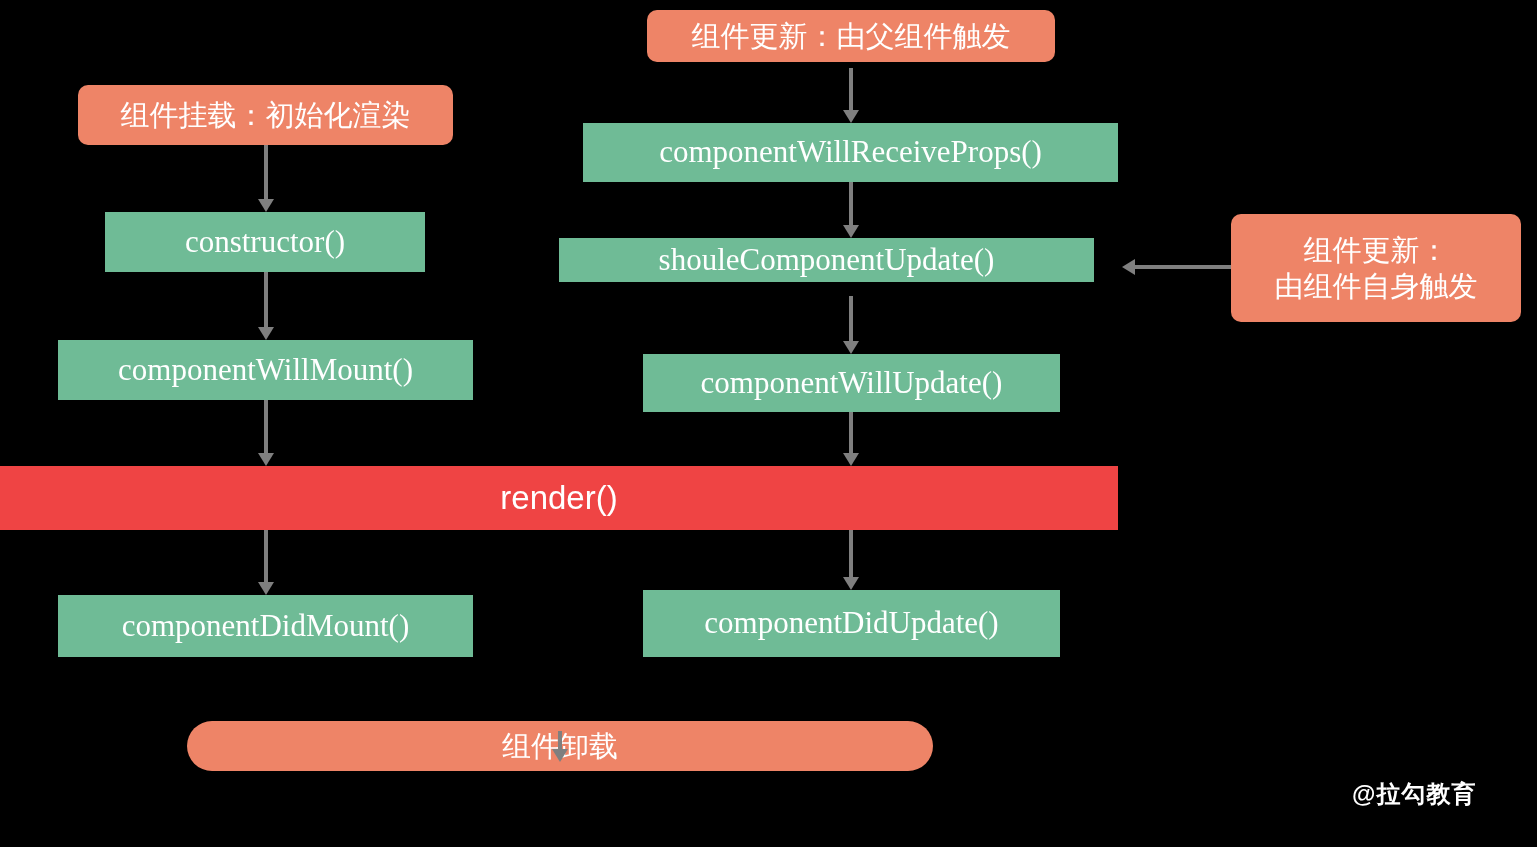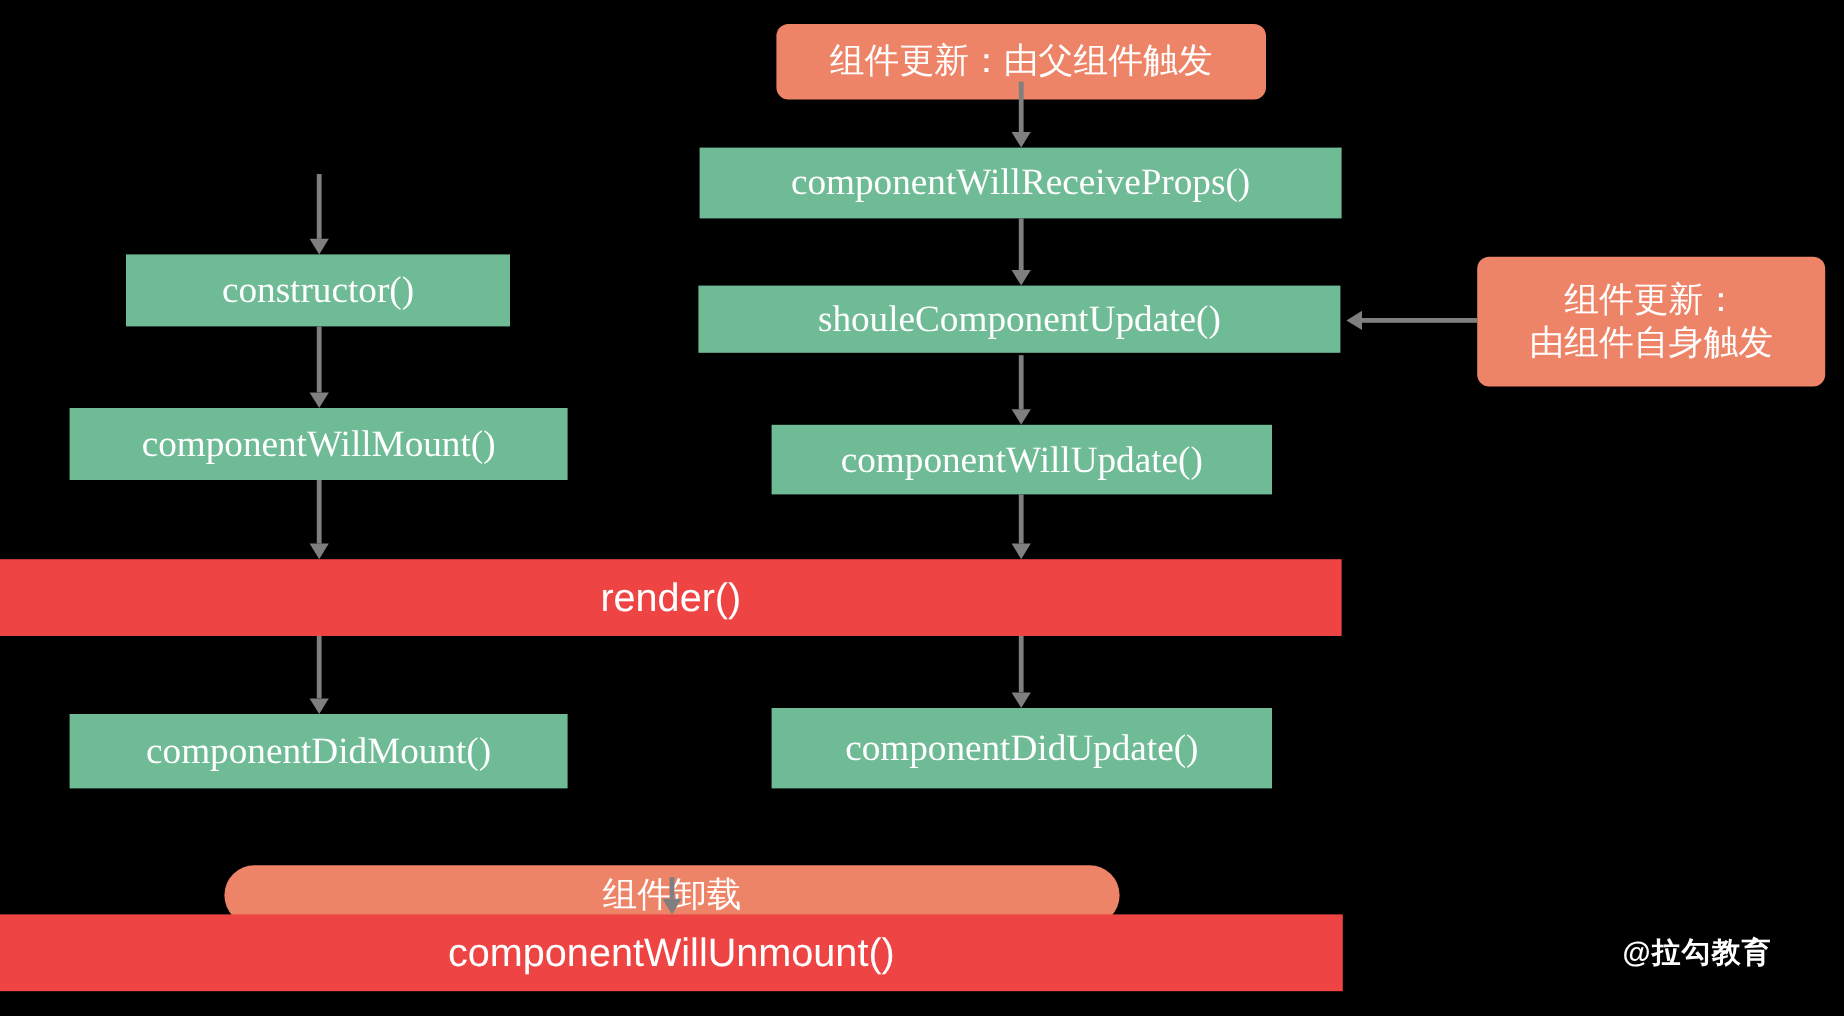--- a/index.html
+++ b/index.html
@@ -86,55 +86,56 @@
     font-weight: bold;
     font-size: 24px;
     letter-spacing: 1px;
   }
 </style>
 </head>
 <body>
 
 <div id="canvas">
 
+  <div class="node orange r-sm fs-cn" style="left:78px; top:85px; width:375px; height:60px;">组件挂载：初始化渲染</div>
 
   <div class="arrow down" style="left:258px; top:145px; width:16px; height:67px;">
     <div class="stem" style="height:54px;"></div>
     <div class="head"></div>
   </div>
 
   <div class="node green fs-code" style="left:105px; top:212px; width:320px; height:60px;">constructor()</div>
 
   <div class="arrow down" style="left:258px; top:272px; width:16px; height:68px;">
     <div class="stem" style="height:55px;"></div>
     <div class="head"></div>
   </div>
 
   <div class="node green fs-code" style="left:58px; top:340px; width:415px; height:60px;">componentWillMount()</div>
 
   <div class="arrow down" style="left:258px; top:400px; width:16px; height:66px;">
     <div class="stem" style="height:53px;"></div>
     <div class="head"></div>
   </div>
 
-  <div class="node orange r-sm fs-cn" style="left:647px; top:20px; width:408px; height:63px;">组件更新：由父组件触发</div>
+  <div class="node orange r-sm fs-cn" style="left:647px; top:10px; width:408px; height:52px;">组件更新：由父组件触发</div>
 
   <div class="arrow down" style="left:843px; top:68px; width:16px; height:55px;">
     <div class="stem" style="height:42px;"></div>
     <div class="head"></div>
   </div>
 
   <div class="node green fs-code" style="left:583px; top:123px; width:535px; height:59px;">componentWillReceiveProps()</div>
 
   <div class="arrow down" style="left:843px; top:182px; width:16px; height:56px;">
     <div class="stem" style="height:43px;"></div>
     <div class="head"></div>
   </div>
 
-  <div class="node green fs-code" style="left:582px; top:238px; width:535px; height:56px;text-align:center;">shouleComponentUpdate()</div>
+  <div class="node green fs-code" style="left:559px; top:238px; width:535px; height:44px;text-align:center;">shouleComponentUpdate()</div>
 
   <div class="node orange r-sm fs-cn" style="left:1231px; top:214px; width:290px; height:108px;">组件更新：
 由组件自身触发</div>
 
   <div class="arrow left" style="left:1122px; top:259px; width:109px; height:16px;">
     <div class="stem" style="width:96px;"></div>
     <div class="head"></div>
   </div>
 
   <div class="arrow down" style="left:843px; top:296px; width:16px; height:58px;">
@@ -165,17 +166,16 @@
 
   <div class="node green fs-code" style="left:58px; top:595px; width:415px; height:62px;">componentDidMount()</div>
 
   <div class="node orange r-pill fs-cn" style="left:187px; top:681px; width:746px; height:50px;">组件卸载</div>
 
   <div class="arrow down" style="left:552px; top:731px; width:16px; height:31px;">
     <div class="stem" style="height:18px;"></div>
     <div class="head"></div>
   </div>
 
-  <div class="node blue fs-big" style="left:0px; top:762px; width:1119px; height:64px;">componentWillUnmount()</div>
 
   <div class="watermark" style="left:1352px; top:778px;">@拉勾教育</div>
 
 </div>
 
 </body></html>

